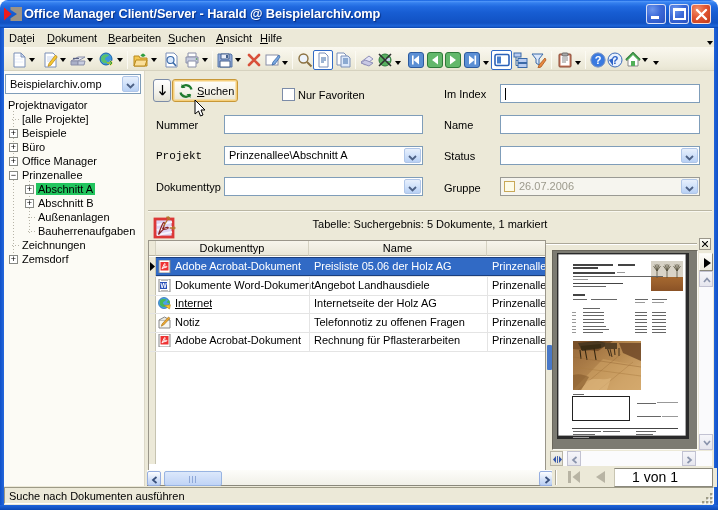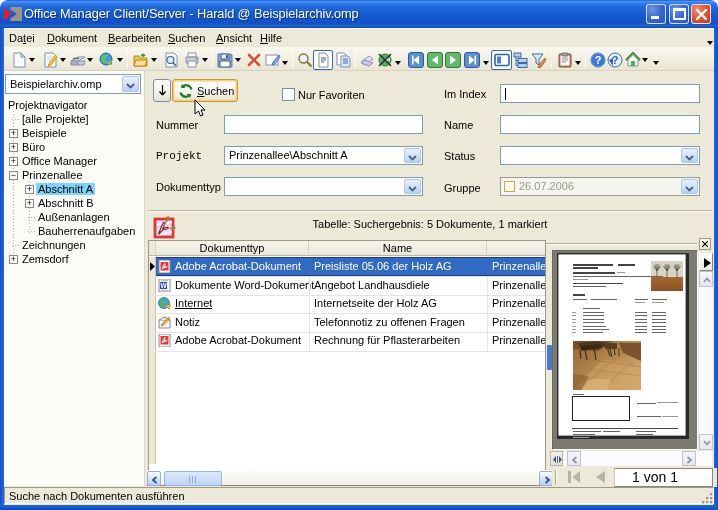--- a/index.html
+++ b/index.html
@@ -6,21 +6,21 @@
   html,body { width:718px; height:510px; overflow:hidden; }
   body { font-family:"Liberation Sans", sans-serif; font-size:11px; color:#000; position:relative; background:#ECE9D8; }
   .abs { position:absolute; }
   
   #titlebar { left:0; top:0; width:718px; height:28px;
     background:linear-gradient(180deg,#0c5adc 0%,#4e94f8 5%,#3580ee 10%,#2069e0 24%,#175dd2 45%,#1355c8 70%,#1151c2 82%,#1e66da 93%,#0a43aa 100%);
     border-radius:8px 8px 0 0; }
   #brdL { left:0; top:28px; width:4px; height:482px; background:linear-gradient(90deg,#0f50c8,#2568dd); }
   #brdR { left:713px; top:28px; width:5px; height:482px; background:linear-gradient(90deg,#2568dd,#0f50c8); }
   #brdB { left:0; top:505px; width:718px; height:5px; background:linear-gradient(180deg,#2166dc,#0c48b4); }
-  #title-text { left:24px; top:6px; color:#fff; font-weight:normal; font-size:12.8px; letter-spacing:-0.1px; text-shadow:1px 1px 1px rgba(0,20,80,.6); white-space:nowrap; }
+  #title-text { left:24px; top:6px; color:#fff; font-weight:bold; font-size:12.8px; letter-spacing:-0.1px; text-shadow:1px 1px 1px rgba(0,20,80,.6); white-space:nowrap; }
   .winbtn { top:4px; width:20px; height:20px; border-radius:3px; border:1px solid rgba(255,255,255,.8); }
   #btn-min { left:646px; background:radial-gradient(circle at 30% 25%,#6d96ec 0%,#3b69d8 45%,#2a51c0 100%); }
   #btn-max { left:669px; background:radial-gradient(circle at 30% 25%,#6d96ec 0%,#3b69d8 45%,#2a51c0 100%); }
   #btn-close { left:691px; background:radial-gradient(circle at 30% 25%,#f2926c 0%,#e25633 45%,#c13a18 100%); }
   
   #menubar { left:4px; top:28px; width:710px; height:19px; background:#ECE9D8; border-top:1px solid #f6fafd; }
   .mi { position:absolute; top:3px; }
   
   #toolbar { left:4px; top:47px; width:710px; height:24px; background:linear-gradient(180deg,#faf8ef, #ECE9D8 85%, #e7e4d2); border-bottom:1px solid #d6d2bf; }
   .ti { position:absolute; top:5px; width:16px; height:16px; }
@@ -280,21 +280,21 @@
     <div style="position:absolute;left:8px;top:48px;width:9px;height:1px;background:repeating-linear-gradient(90deg,#b8b5a8 0 1px,transparent 1px 3px);"></div>
       <div class="tree-row" style="left:18px;top:42px;">[alle Projekte]</div>
     <div class="pmbox" style="left:5px;top:58px;">+</div>
     <div class="tree-row" style="left:18px;top:56px;">Beispiele</div>
     <div class="pmbox" style="left:5px;top:72px;">+</div>
     <div class="tree-row" style="left:18px;top:70px;">Büro</div>
     <div class="pmbox" style="left:5px;top:86px;">+</div>
     <div class="tree-row" style="left:18px;top:84px;">Office Manager</div>
     <div class="pmbox" style="left:5px;top:100px;">−</div>
     <div class="tree-row" style="left:18px;top:98px;">Prinzenallee</div>
-    <div class="tree-row" style="left:32px;top:112px;background:#7dd3fc;padding:0 2px;">Abschnitt A</div>
+    <div class="tree-row" style="left:32px;top:112px;background:#22c55e;padding:0 2px;">Abschnitt A</div>
     <div class="pmbox" style="left:21px;top:114px;">+</div>
     <div class="pmbox" style="left:21px;top:128px;">+</div>
     <div class="tree-row" style="left:34px;top:126px;">Abschnitt B</div>
     <div style="position:absolute;left:24px;top:146px;width:9px;height:1px;background:repeating-linear-gradient(90deg,#b8b5a8 0 1px,transparent 1px 3px);"></div>
       <div class="tree-row" style="left:34px;top:140px;">Außenanlagen</div>
     <div style="position:absolute;left:24px;top:160px;width:9px;height:1px;background:repeating-linear-gradient(90deg,#b8b5a8 0 1px,transparent 1px 3px);"></div>
       <div class="tree-row" style="left:34px;top:154px;">Bauherrenaufgaben</div>
     <div style="position:absolute;left:8px;top:174px;width:9px;height:1px;background:repeating-linear-gradient(90deg,#b8b5a8 0 1px,transparent 1px 3px);"></div>
       <div class="tree-row" style="left:18px;top:168px;">Zeichnungen</div>
     <div class="pmbox" style="left:5px;top:184px;">+</div>

